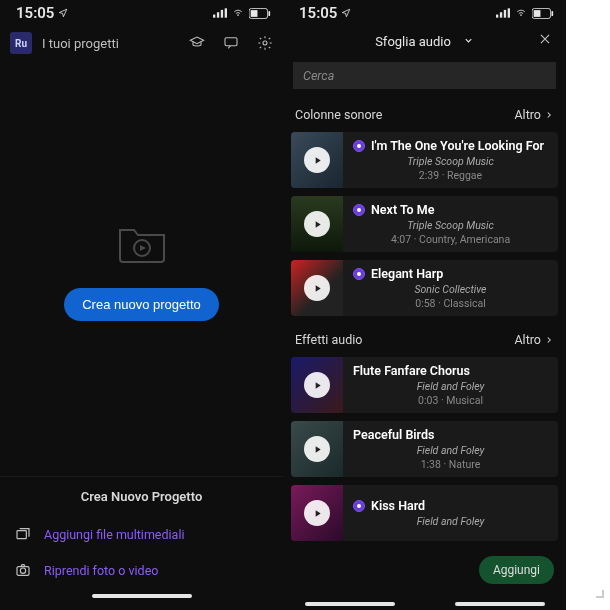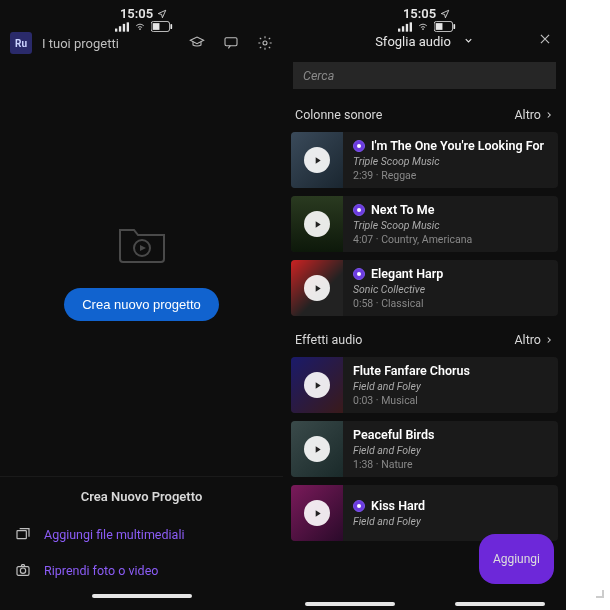--- a/index.html
+++ b/index.html
@@ -23,24 +23,23 @@
   }
   .phone + .phone { margin-left: 0; }
   .right-blank { flex: 1; background: #fff; }
 
   
   .statusbar {
     display: flex;
     justify-content: space-between;
     align-items: center;
     padding: 6px 12px 4px 16px;
-    font-size: 13px;
+    font-size: 15px;
     font-weight: 600;
     height: 24px;
-    flex-direction: column;
   }
   .sb-left { display: flex; align-items: center; gap: 4px; }
   .sb-right { display: flex; align-items: center; gap: 4px; }
   .sb-icon { display: inline-flex; align-items: center; }
 
   
   .header1 {
     display: flex;
     align-items: center;
     padding: 6px 10px;
@@ -166,44 +165,45 @@
   .th-b { background: linear-gradient(180deg,#2a3a20,#0d180a); }
   .th-c { background: linear-gradient(135deg,#c22,#222 60%); }
   .th-d { background: linear-gradient(135deg,#1a1a6a,#3a1a1a); }
   .th-e { background: linear-gradient(135deg,#3a4a4a,#1a2a2a); }
   .th-f { background: linear-gradient(135deg,#7a1a5a,#2a0a2a); }
 
   .track-info {
     padding: 6px 10px;
     flex: 1;
     min-width: 0;
+    text-align: center;
   }
   .track-title {
     display: flex; align-items: center; gap: 6px;
     font-size: 12.5px; font-weight: 600; color: #fff;
     white-space: nowrap; overflow: hidden; text-overflow: ellipsis;
   }
   .dot {
     width: 12px; height: 12px; border-radius: 50%;
     background: #6b3bdf;
     border: 1px solid #7c54ea;
     flex-shrink: 0;
     display: inline-flex; align-items: center; justify-content: center;
   }
   .dot::after { content:""; width:4px; height:4px; background:#fff; border-radius:50%; }
   .track-sub { font-size: 10.5px; color: #aaa; margin-top: 2px; font-style: italic; }
   .track-meta { font-size: 10.5px; color: #888; margin-top: 1px; }
 
   .add-pill {
     position: absolute;
     right: 12px; bottom: 26px;
-    background: #6d28d9;
+    background: #14532d;
     color: #ddd;
     font-size: 12px;
-    padding: 18px 14px;
+    padding: 7px 14px;
     border-radius: 16px;
     cursor: pointer;
   }
 
   
   .dual-indicator {
     display:flex; justify-content:center; gap:60px;
     position:absolute; bottom:4px; left:0; right:0;
   }
   .dual-indicator div {

